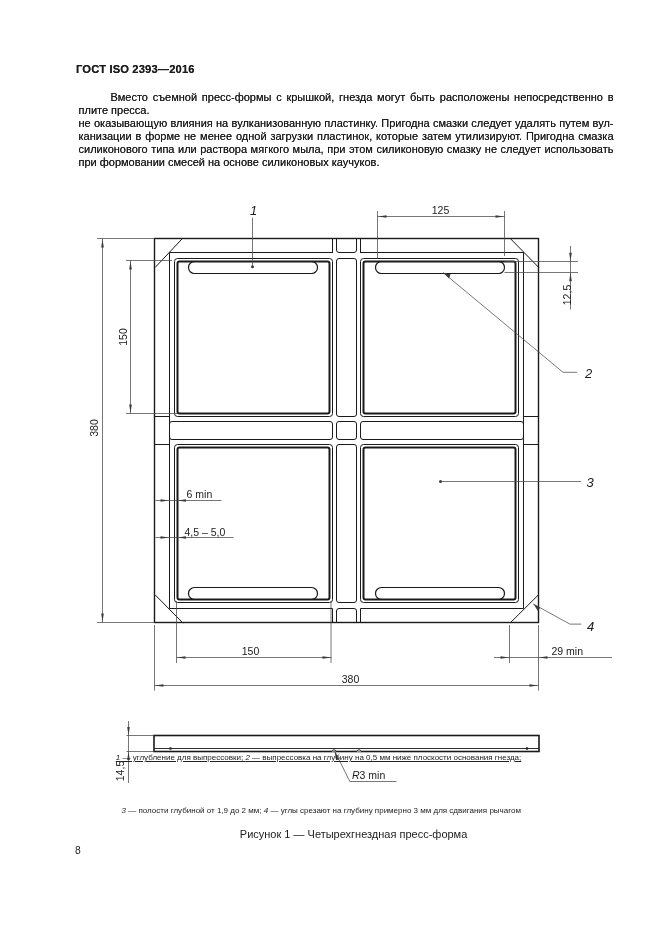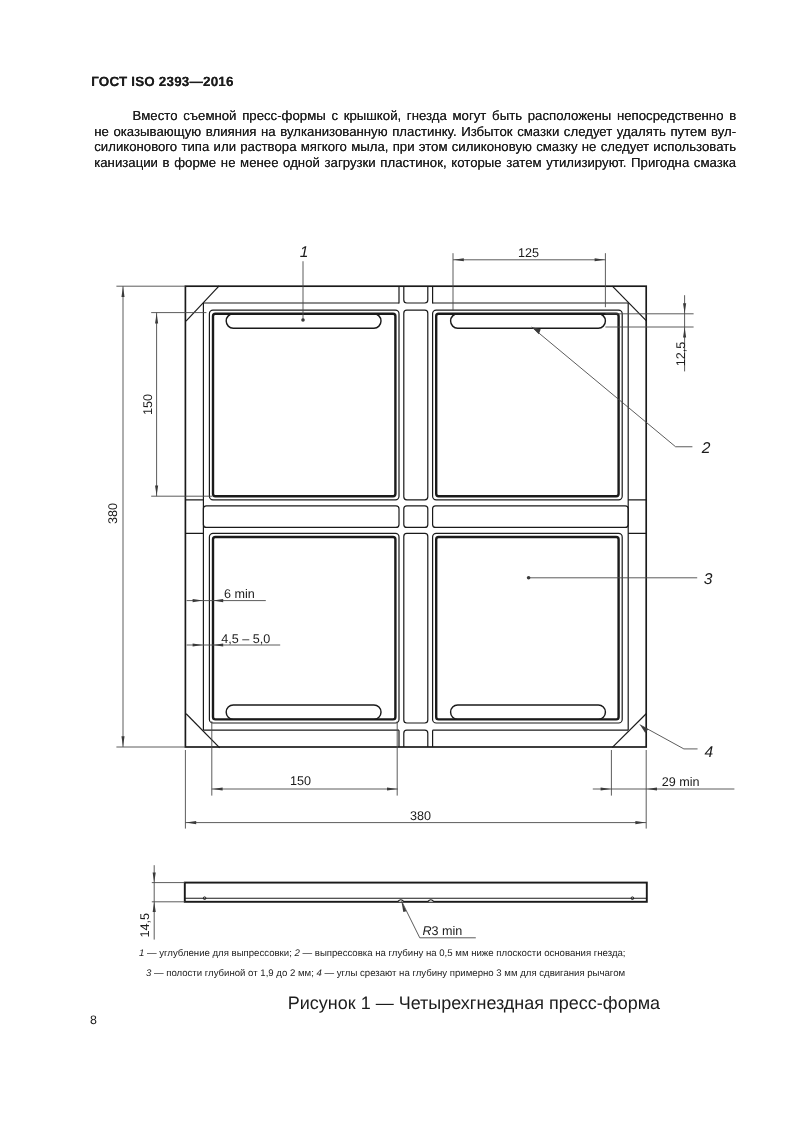--- a/index.html
+++ b/index.html
@@ -15,23 +15,25 @@
   .cap{position:absolute;font-size:10px;color:#1c1c1c;}
 </style>
 </head>
 <body>
 <div id="page">
 
   <div class="hdr">ГОСТ ISO 2393—2016</div>
 
   <div id="body">
     <div class="jl ind">Вместо съемной пресс-формы с крышкой, гнезда могут быть расположены непосредственно в</div>
-    <div class="jl">не оказывающую влияния на вулканизованную пластинку. Избыток смазки следует удалять путем вул-</div>
+    <div class="ll">плите пресса.</div>
+    <div class="jl">не оказывающую влияния на вулканизованную пластинку. Пригодна смазки следует удалять путем вул-</div>
+    <div class="jl">канизации в форме не менее одной загрузки пластинок, которые затем утилизируют. Пригодна смазка</div>
     <div class="jl">силиконового типа или раствора мягкого мыла, при этом силиконовую смазку не следует использовать</div>
-    <div class="jl">канизации в форме не менее одной загрузки пластинок, которые затем утилизируют. Пригодна смазка</div>
+    <div class="ll">при формовании смесей на основе силиконовых каучуков.</div>
   </div>
 
   <svg width="661" height="935" viewBox="0 0 661 935" fill="none" stroke-linecap="butt">
     <g stroke="#1a1a1a" fill="none">
 
       <rect x="154.5" y="238.5" width="384" height="384" stroke-width="1.4"></rect>
 
       <path d="M169.5,252.5 L169.5,608.5 M523.5,252.5 L523.5,608.5 M169.5,252.5 L332.5,252.5 M360.5,252.5 L523.5,252.5 M169.5,608.5 L332.5,608.5 M360.5,608.5 L523.5,608.5" stroke-width="1"></path>
 
       <path d="M155,267.6 L182.6,238.3" stroke-width="1"></path>
@@ -181,20 +183,20 @@
       <path d="M127.2,727 L128.5,735.5 L129.8,727 Z" stroke="none"></path>
       <path d="M127.2,760 L128.5,751.5 L129.8,760 Z" stroke="none"></path>
       <text transform="rotate(-90 124 771)" x="124" y="771" font-size="10.5" text-anchor="middle" stroke="none" fill="#1c1c1c">14,5</text>
 
       <path d="M334.8,751.2 L349.8,781.5 L396.5,781.5" fill="none"></path>
       <path d="M338.6,759.3 L334.4,750.5 L336.1,760.1 Z" stroke="none"></path>
       <text x="352" y="779.3" font-size="10.5" stroke="none" fill="#1c1c1c"><tspan font-style="italic">R</tspan>3 min</text>
     </g>
   </svg>
 
-  <div class="fn" style="left:115.8px;top:790px;"><i>1</i> — углубление для выпрессовки; <i>2</i> — выпрессовка на глубину на 0,5 мм ниже плоскости основания гнезда;</div>
+  <div class="fn" style="left:115.8px;top:753px;text-decoration:underline;"><i>1</i> — углубление для выпрессовки; <i>2</i> — выпрессовка на глубину на 0,5 мм ниже плоскости основания гнезда;</div>
 
   <div class="fn" style="left:121.6px;top:806.2px;"><i>3</i> — полости глубиной от 1,9 до 2 мм; <i>4</i> — углы срезают на глубину примерно 3 мм для сдвигания рычагом</div>
 
-  <div class="cap" style="left:239.8px;top:827.9px;font-size:15px;">Рисунок 1 — Четырехгнездная пресс-форма</div>
+  <div class="cap" style="left:239.8px;top:827.9px;font-size:11px;">Рисунок 1 — Четырехгнездная пресс-форма</div>
 
   <div class="cap" style="left:75px;top:844.8px;font-size:10.3px;">8</div>
 </div>
 
 </body></html>

